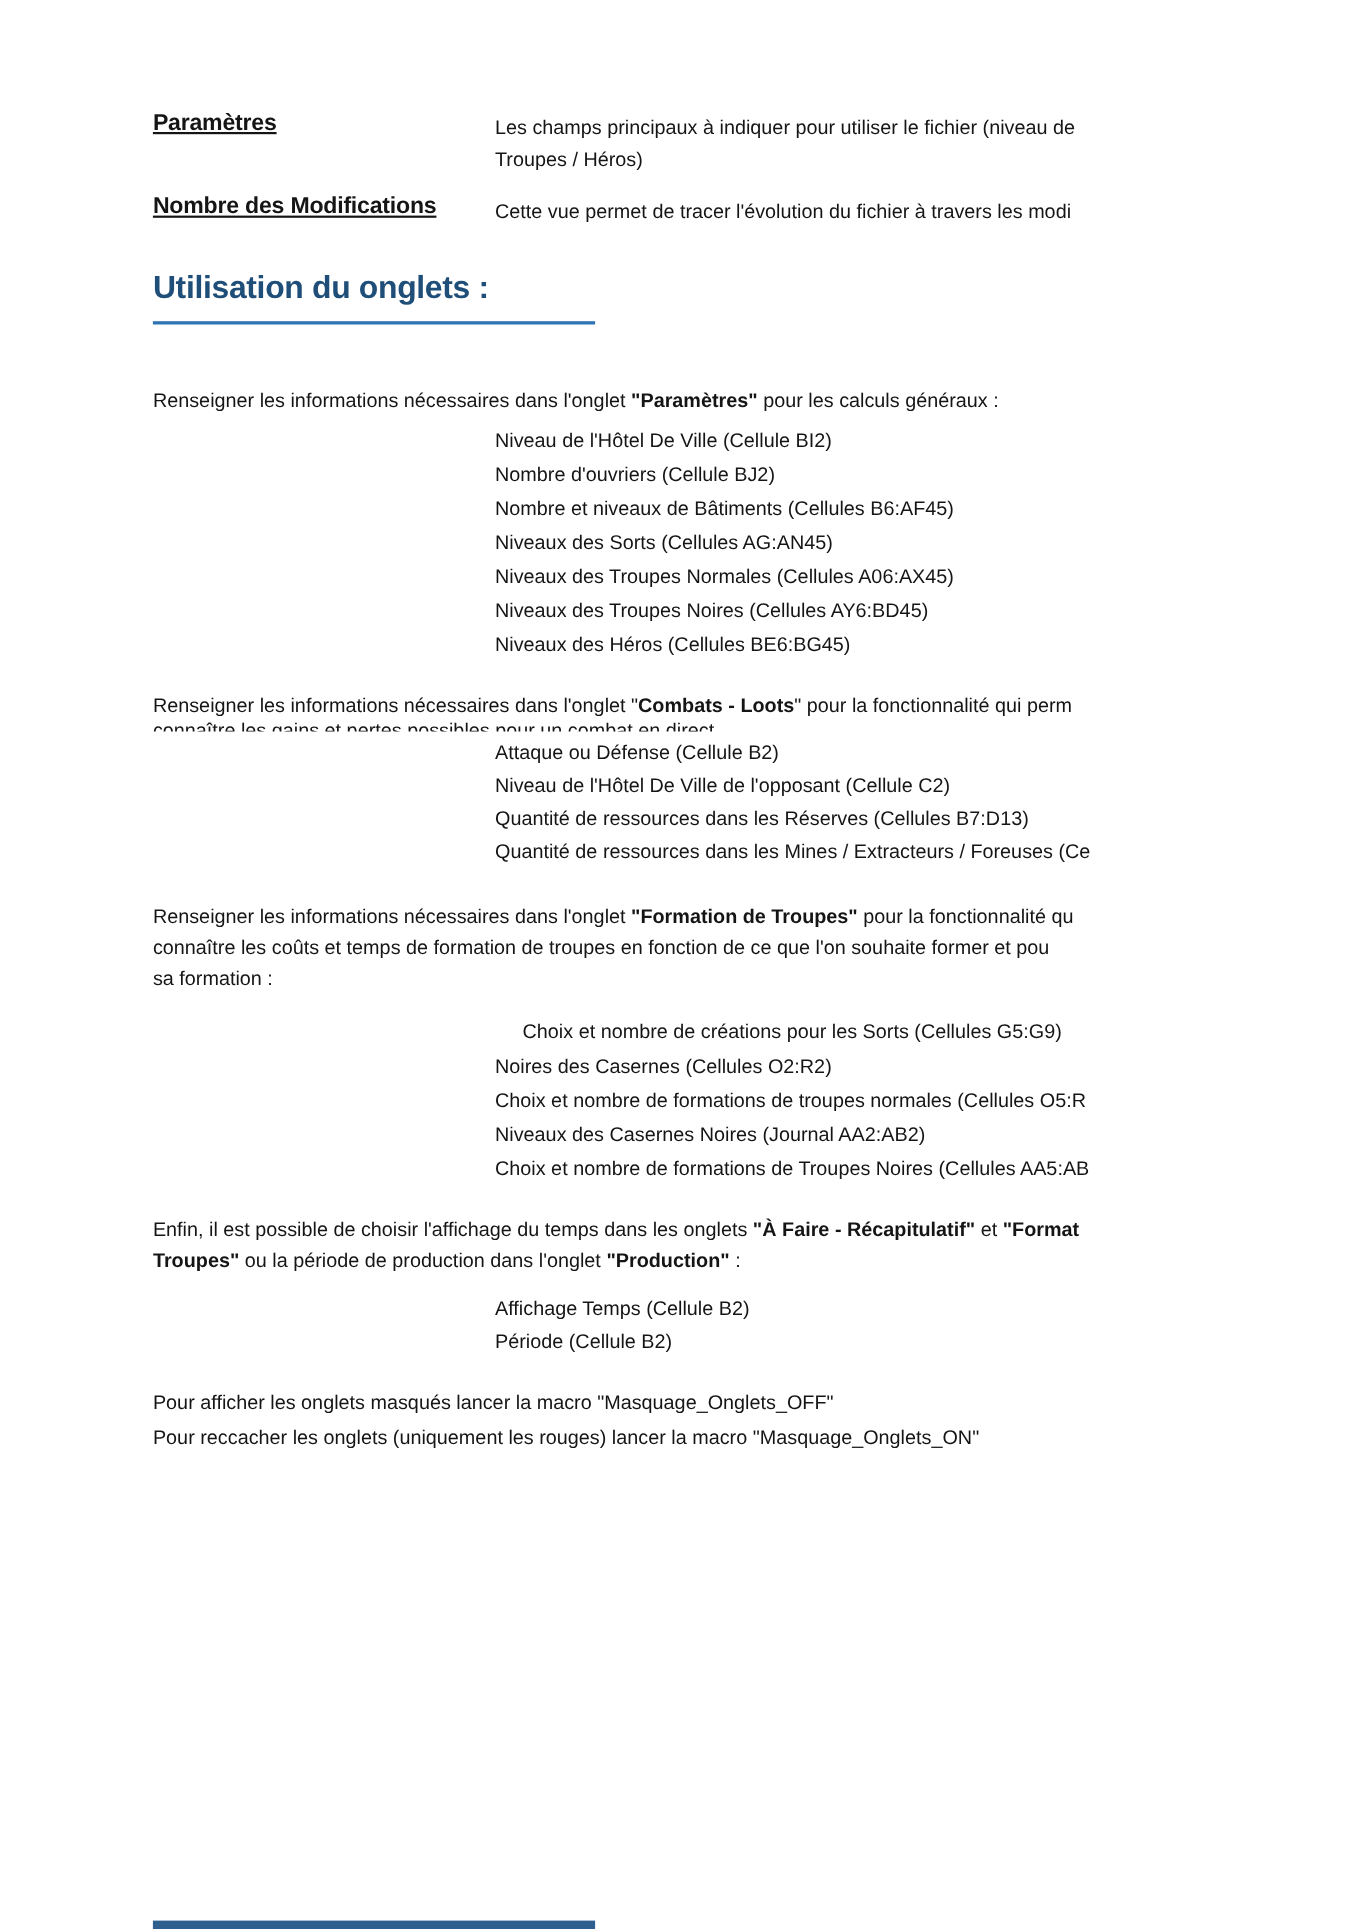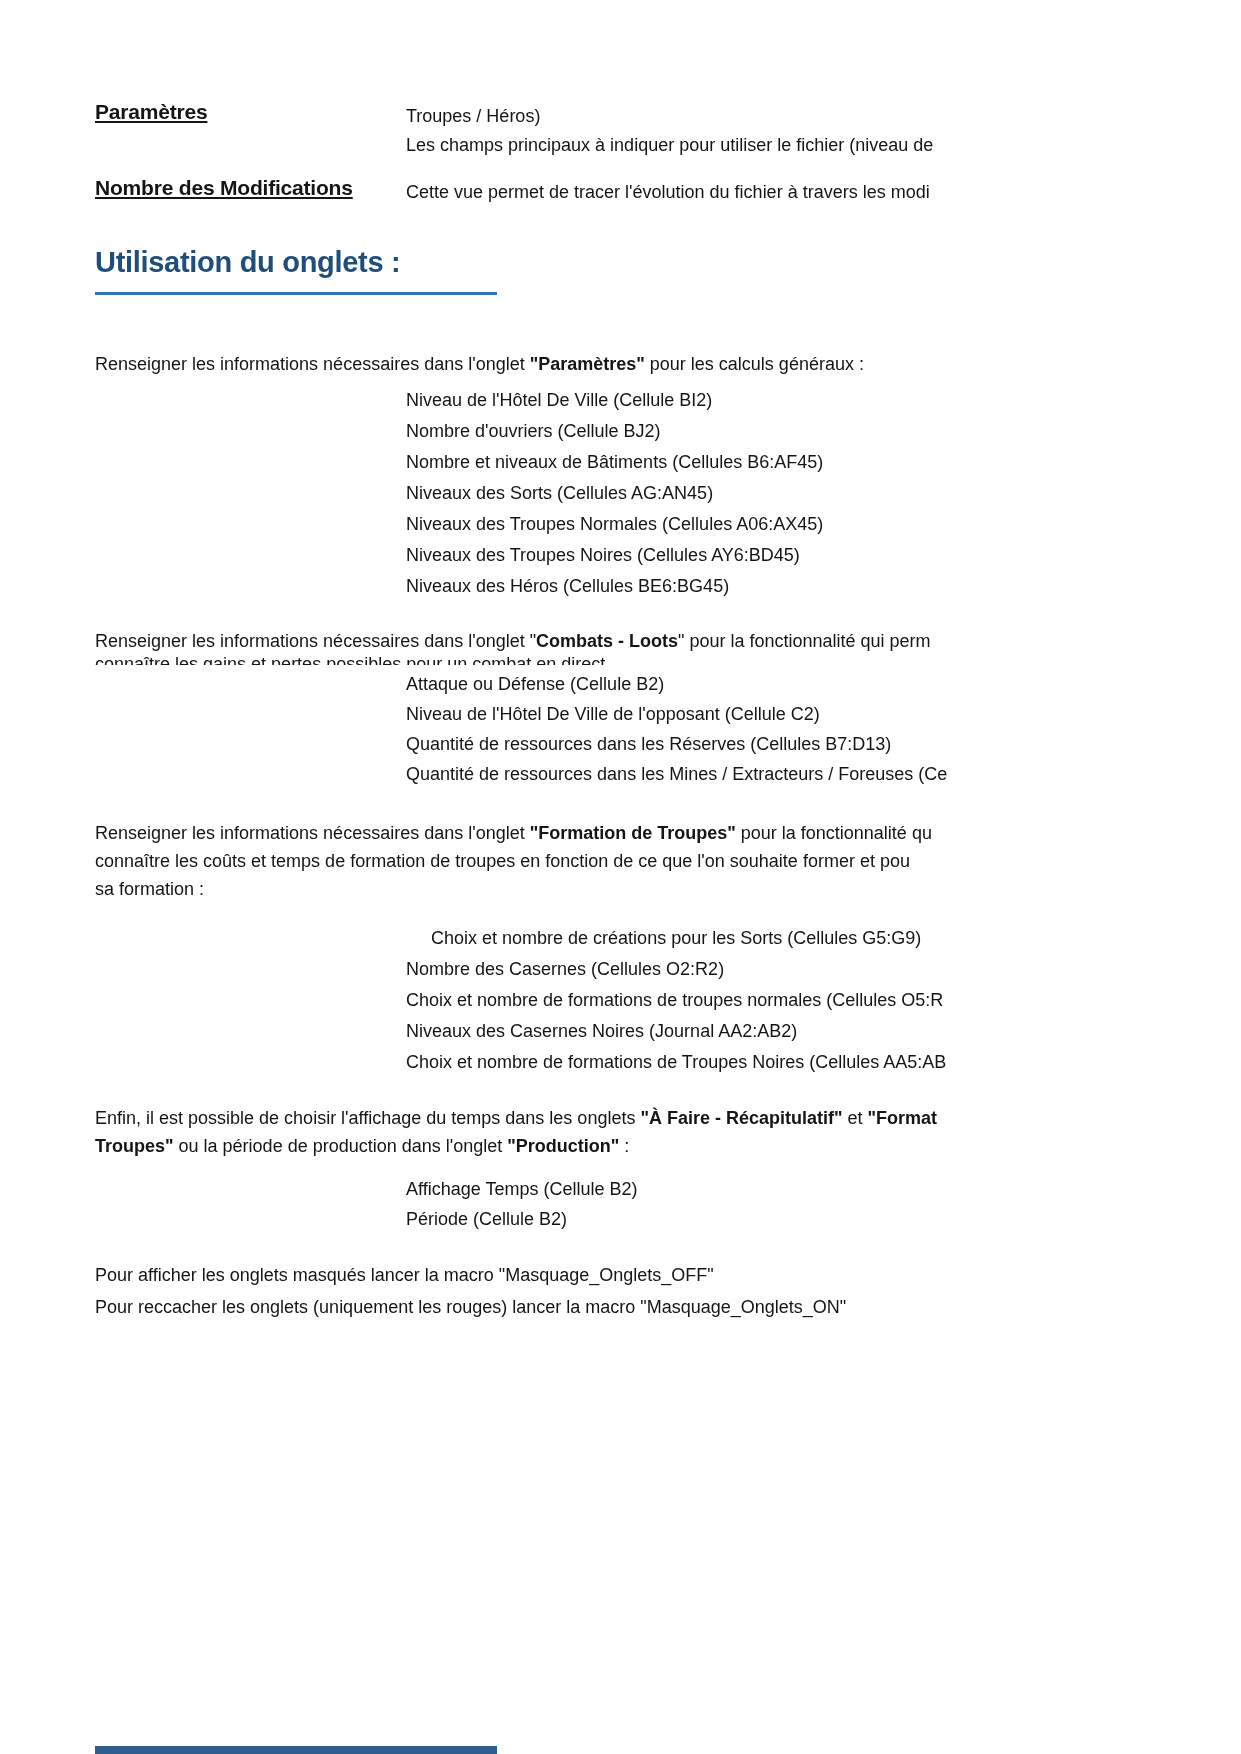--- a/index.html
+++ b/index.html
@@ -3,20 +3,21 @@
 <meta charset="utf-8">
 <style>
   html,body{margin:0;padding:0;background:#ffffff;}
   #page{
     position:relative;
     width:1163px;height:1754px;
     background:#ffffff;
     overflow:hidden;
     font-family:"Liberation Sans","DejaVu Sans",sans-serif;
     color:#151515;
+    margin-left:44px;
   }
   .abs{position:absolute;}
   .term{
     font-size:21px;font-weight:700;
     text-decoration:underline;
     letter-spacing:-0.2px;
     white-space:nowrap;
   }
   .body-text{font-size:18px;line-height:28px;white-space:nowrap;}
   .desc{font-size:18px;line-height:29px;}
@@ -33,22 +34,22 @@
   .bottom-bar{background:#2E5F8F;}
   b,span{font-family:inherit;}
 </style>
 </head>
 <body>
 
 <div id="page">
 
   <div class="abs term" style="left:95px;top:100px;">Paramètres</div>
   <div class="abs desc" style="left:406px;top:102px;">
+    <div class="line">Les champs principaux à indiquer pour utiliser le fichier (niveau de</div>
     <div class="line">Troupes / Héros)</div>
-    <div class="line">Les champs principaux à indiquer pour utiliser le fichier (niveau de</div>
   </div>
 
   <div class="abs term" style="left:95px;top:176px;">Nombre des Modifications</div>
   <div class="abs desc" style="left:406px;top:178px;width:835px;overflow:hidden;">
     <div class="line">Cette vue permet de tracer l'évolution du fichier à travers les modi</div>
   </div>
 
   <div class="abs section-title" style="left:95px;top:246px;">Utilisation du onglets :</div>
   <div class="abs title-rule" style="left:95px;top:292px;width:402px;"></div>
 
@@ -77,21 +78,21 @@
   </div>
 
   <div class="abs" style="left:95px;top:819px;">
     <div class="body-text"><span>Renseigner les informations nécessaires dans l'onglet </span><span style="font-weight: 700;">"Formation de Troupes"</span><span> pour la fonctionnalité qu</span></div>
     <div class="body-text"><span>connaître les coûts et temps de formation de troupes en fonction de ce que l'on souhaite former et pou</span></div>
     <div class="body-text"><span>sa formation :</span></div>
   </div>
 
   <div class="abs" style="left:406px;top:923px;">
     <div class="list-item" style="line-height:31px;text-align:center;">Choix et nombre de créations pour les Sorts (Cellules G5:G9)</div>
-    <div class="list-item" style="line-height:31px;">Nombre des Casernes (Cellules O2:R2)</div>
+    <div class="list-item" style="line-height:31px;">Noires des Casernes (Cellules O2:R2)</div>
     <div class="list-item" style="line-height:31px;">Choix et nombre de formations de troupes normales (Cellules O5:R</div>
     <div class="list-item" style="line-height:31px;">Niveaux des Casernes Noires (Journal AA2:AB2)</div>
     <div class="list-item" style="line-height:31px;">Choix et nombre de formations de Troupes Noires (Cellules AA5:AB</div>
   </div>
 
   <div class="abs" style="left:95px;top:1104px;">
     <div class="body-text"><span>Enfin, il est possible de choisir l'affichage du temps dans les onglets </span><span style="font-weight: 700;">"À Faire - Récapitulatif"</span><span> et </span><span style="font-weight: 700;">"Format</span></div>
     <div class="body-text"><span style="font-weight: 700;">Troupes"</span><span> ou la période de production dans l'onglet </span><span style="font-weight: 700;">"Production"</span><span> :</span></div>
   </div>
 

